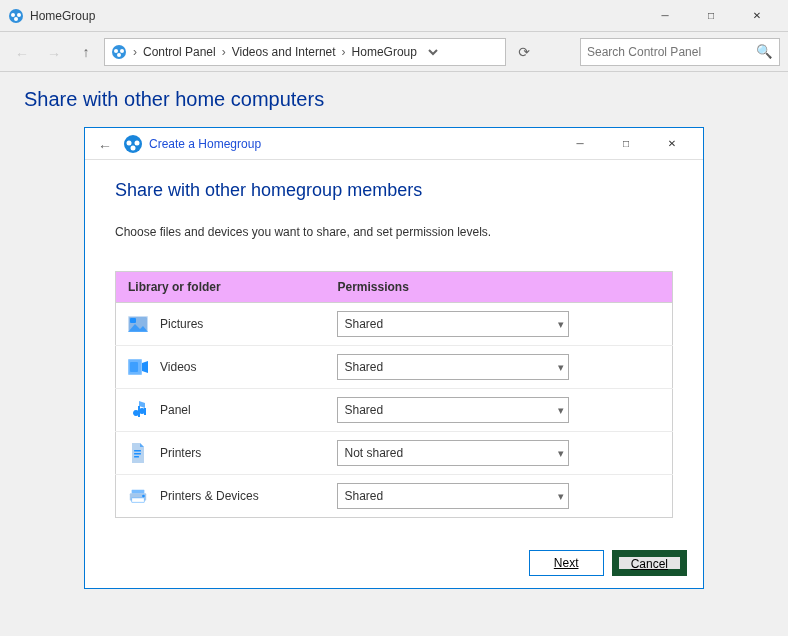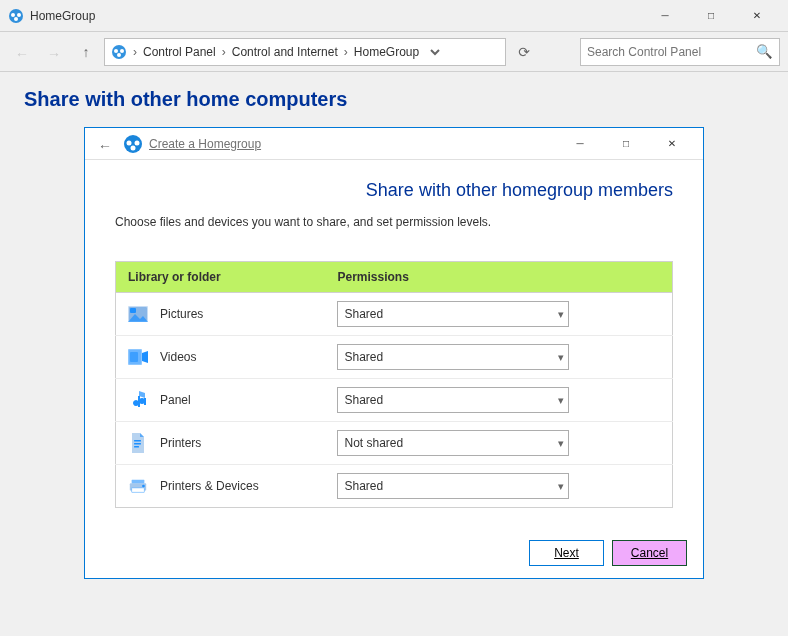--- a/index.html
+++ b/index.html
@@ -132,21 +132,21 @@
       color: #666;
     }
 
     
     .main-content {
       padding: 16px 24px;
       background: #f0f0f0;
     }
     .page-title {
       font-size: 20px;
-      font-weight: 700;
+      font-weight: 400;
       color: #003399;
       margin-bottom: 16px;
     }
 
     
     .dialog {
       background: white;
       border: 1px solid #0078d7;
       margin: 0 auto;
       width: 620px;
@@ -169,23 +169,22 @@
       color: #666;
       font-size: 14px;
     }
     .dialog-icon {
       width: 20px;
       height: 20px;
       margin: 0 6px;
     }
     .dialog-title-text {
       font-size: 12px;
-      color: #737373;
+      color: #1d4ed8;
       flex: 1;
-      text-decoration: underline;
     }
     .dialog-title-btns {
       display: flex;
     }
     .dialog-title-btn {
       width: 46px;
       height: 32px;
       border: none;
       background: transparent;
       cursor: pointer;
@@ -196,42 +195,41 @@
       color: #333;
     }
 
     .dialog-body {
       padding: 20px 30px 20px 30px;
     }
     .dialog-heading {
       font-size: 18px;
       font-weight: 300;
       color: #003399;
-      margin-bottom: 14px;
-      text-align: right;
+      margin-bottom: 24px;
     }
     .dialog-description {
       font-size: 12px;
       color: #333;
       margin-bottom: 32px;
     }
 
     
     .share-table {
       width: 100%;
       border: 1px solid #d0d0d0;
       border-collapse: collapse;
     }
     .share-table th {
       text-align: left;
       padding: 8px 12px;
       font-size: 12px;
       font-weight: 600;
       color: #333;
-      background: #bef264;
+      background: #f0abfc;
       border-bottom: 1px solid #d0d0d0;
     }
     .share-table td {
       padding: 8px 12px;
       font-size: 12px;
       color: #333;
       border-bottom: 1px solid #ebebeb;
       vertical-align: middle;
     }
     .share-table tr:last-child td {
@@ -282,22 +280,22 @@
       padding: 12px 16px;
       display: flex;
       justify-content: flex-end;
       gap: 8px;
       border-top: none;
       text-decoration: underline;
     }
     .footer-btn {
       min-width: 75px;
       height: 26px;
-      border: 1px solid #14532d;
-      background: #f0abfc;
+      border: 7px solid #14532d;
+      background: #e5e5e5;
       cursor: pointer;
       font-size: 12px;
       padding: 0 12px;
     }
     .footer-btn.primary {
       border: 1px solid #0078d7;
       background: white;
     }
 
     
@@ -335,21 +333,21 @@
   <div class="address-bar">
     <svg width="16" height="16" viewBox="0 0 16 16">
       <circle cx="8" cy="8" r="7" fill="#0078d7" opacity="0.8"></circle>
       <circle cx="5" cy="7" r="2" fill="white"></circle>
       <circle cx="11" cy="7" r="2" fill="white"></circle>
       <circle cx="8" cy="11" r="2" fill="white"></circle>
     </svg>
     <span class="address-separator">›</span>
     <span class="address-link">Control Panel</span>
     <span class="address-separator">›</span>
-    <span class="address-link">Control and Internet</span>
+    <span class="address-link">Videos and Internet</span>
     <span class="address-separator">›</span>
     <span class="address-link">HomeGroup</span>
     <select class="address-dropdown" style="width:20px;border:none;background:transparent;cursor:pointer;">
       <option>▾</option>
     </select>
   </div>
   <button class="refresh-btn">⟳</button>
 
   <div class="search-box">
     <input class="search-input" type="text" placeholder="Search Control Panel" style="">

